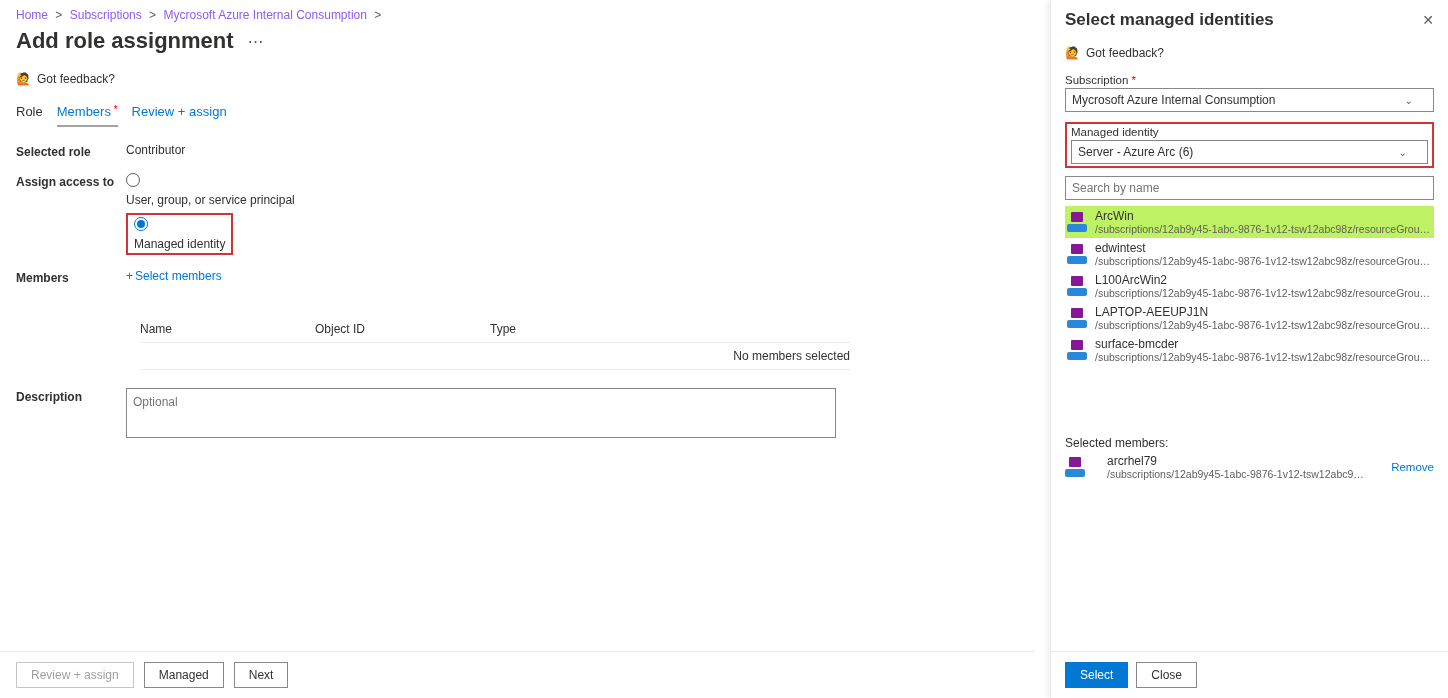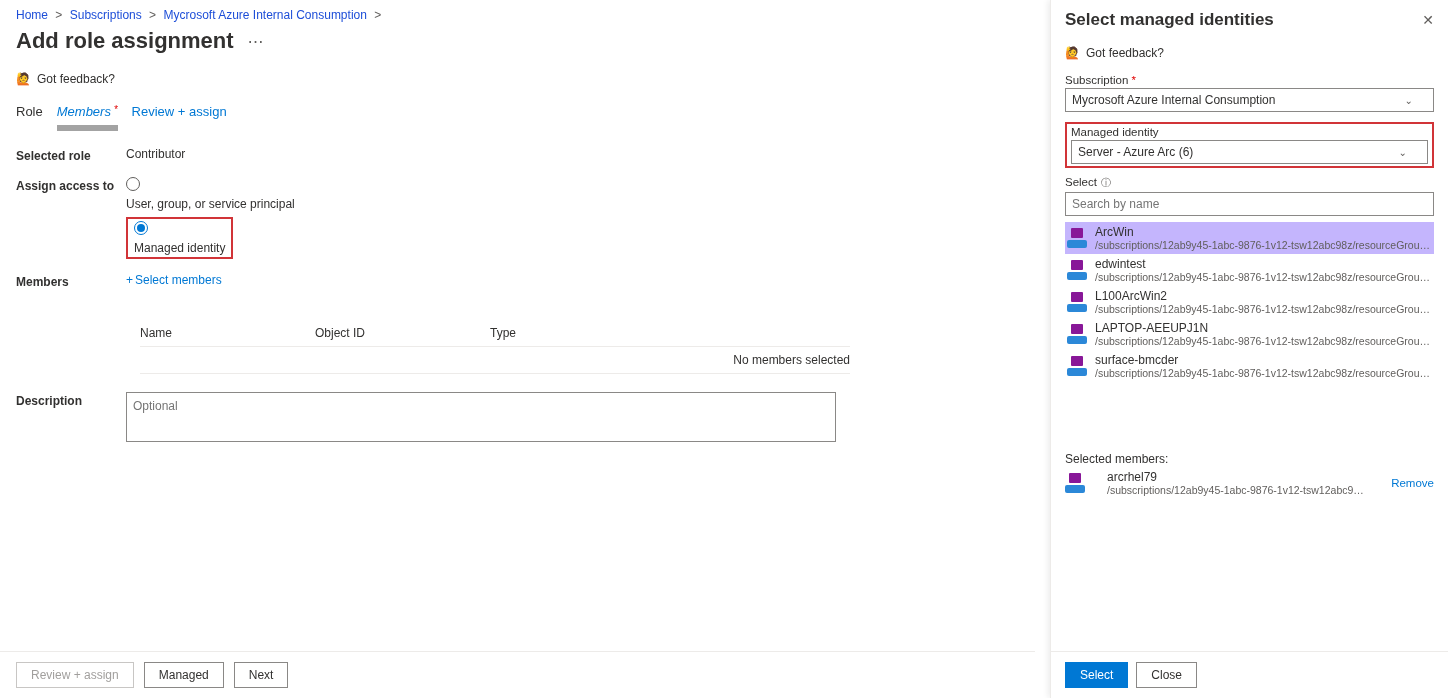--- a/index.html
+++ b/index.html
@@ -15,30 +15,30 @@
     position: relative;
   }
   .main {
     position: absolute;
     left: 0; top: 0;
     width: 1035px;
     height: 698px;
     padding: 8px 16px;
   }
   .breadcrumb { font-size: 12px; margin: 0 0 6px 0; }
-  .breadcrumb a { color: #1d4ed8; text-decoration: none; }
+  .breadcrumb a { color: #8b5cf6; text-decoration: none; }
   .breadcrumb .sep { color: #605e5c; padding: 0 4px; }
   .page-title-row { display: flex; align-items: center; gap: 14px; margin-bottom: 18px; }
   .page-title { font-size: 22px; font-weight: 600; color: #323130; }
   .ellipsis { color: #605e5c; font-size: 16px; cursor: pointer; }
   .feedback { display: flex; align-items: center; gap: 6px; color: #323130; font-size: 12px; margin-bottom: 18px; cursor: pointer; }
   .feedback-icon { color: #0078d4; }
   .tabs { display: flex; gap: 14px; border-bottom: none; margin-bottom: 16px; }
   .tab { color: #323130; padding-bottom: 6px; cursor: pointer; font-size: 13px; }
-  .tab.active { color: #0078d4; border-bottom: 6px solid #a3a3a3; font-weight: 400; font-style: italic; }
+  .tab.active { color: #0078d4; border-bottom: 2px solid #a3a3a3; font-weight: 400; }
   .tab .req { color: #e00000; font-size: 10px; vertical-align: top; }
   .tab.link { color: #0078d4; }
   .form-row { display: flex; margin-bottom: 14px; }
   .form-label { width: 110px; font-size: 12px; font-weight: 600; color: #323130; padding-top: 2px; }
   .form-value { flex: 1; font-size: 12px; color: #323130; }
   .radio-row { display: flex; align-items: flex-start; gap: 6px; margin-bottom: 6px; cursor: pointer; font-size: 12px; flex-direction: column; }
   .radio { width: 14px; height: 14px; border: 1px solid #605e5c; border-radius: 50%; display: inline-flex; align-items: center; justify-content: center; }
   .radio.checked { border-color: #0078d4; }
   .radio.checked::after { content: ""; width: 8px; height: 8px; background: #0078d4; border-radius: 50%; }
   .highlight-red { border: 2px solid #d13438; padding: 2px 6px; display: inline-flex; }
@@ -78,21 +78,21 @@
   .req-star { color: #e00000; }
   .dropdown { border: 1px solid #8a8886; width: 100%; font-size: 12px; padding: 4px 20px 4px 6px; position: relative; background: #fff; display: flex; align-items: center; justify-content: space-between; cursor: pointer; margin-bottom: 10px; }
   .chev { color: #605e5c; font-size: 10px; }
   .managed-wrap { border: 2px solid #d13438; padding: 2px 4px 0 4px; margin-bottom: 8px; }
   .managed-wrap .small-label { margin-top: 0; }
   .managed-wrap .dropdown { margin-bottom: 2px; border: 1px solid #8a8886; }
   .info-icon { color: #605e5c; font-size: 10px; margin-left: 4px; }
   .search-input { border: 1px solid #8a8886; width: 100%; font-size: 12px; padding: 4px 6px; color: #b91c1c; font-family: inherit; margin-bottom: 6px; }
   .identity-list { max-height: 160px; overflow: hidden; }
   .identity-item { display: flex; gap: 8px; padding: 3px 2px; align-items: center; cursor: pointer; }
-  .identity-item.hover { background: #c4b5fd; }
+  .identity-item.hover { background: #bef264; }
   .identity-icon {
     width: 20px; height: 20px; position: relative; flex-shrink: 0;
   }
   .identity-icon::before {
     content: ""; position: absolute; top: 0; left: 4px; width: 12px; height: 10px;
     background: #881798; border-radius: 1px;
   }
   .identity-icon::after {
     content: ""; position: absolute; bottom: 0; left: 0; width: 20px; height: 8px;
     background: #2b88d8; border-radius: 2px;
@@ -211,23 +211,20 @@
     </div>
 
     <div class="managed-wrap">
       <div class="small-label">Managed identity</div>
       <div class="dropdown">
         <span>Server - Azure Arc (6)</span>
         <span class="chev">⌄</span>
       </div>
     </div>
 
-    <div class="small-label">
-      <span>Select</span><span class="info-icon">ⓘ</span>
-    </div>
     <input class="search-input" placeholder="Search by name" style="">
 
     <div class="identity-list" id="identity-list">
         <div class="identity-item hover">
           <div class="identity-icon"></div>
           <div class="identity-text">
             <div class="identity-name">ArcWin</div>
             <div class="identity-path">/subscriptions/12ab9y45-1abc-9876-1v12-tsw12abc98z/resourceGroups/TR24/pro...</div>
           </div>
         </div>

